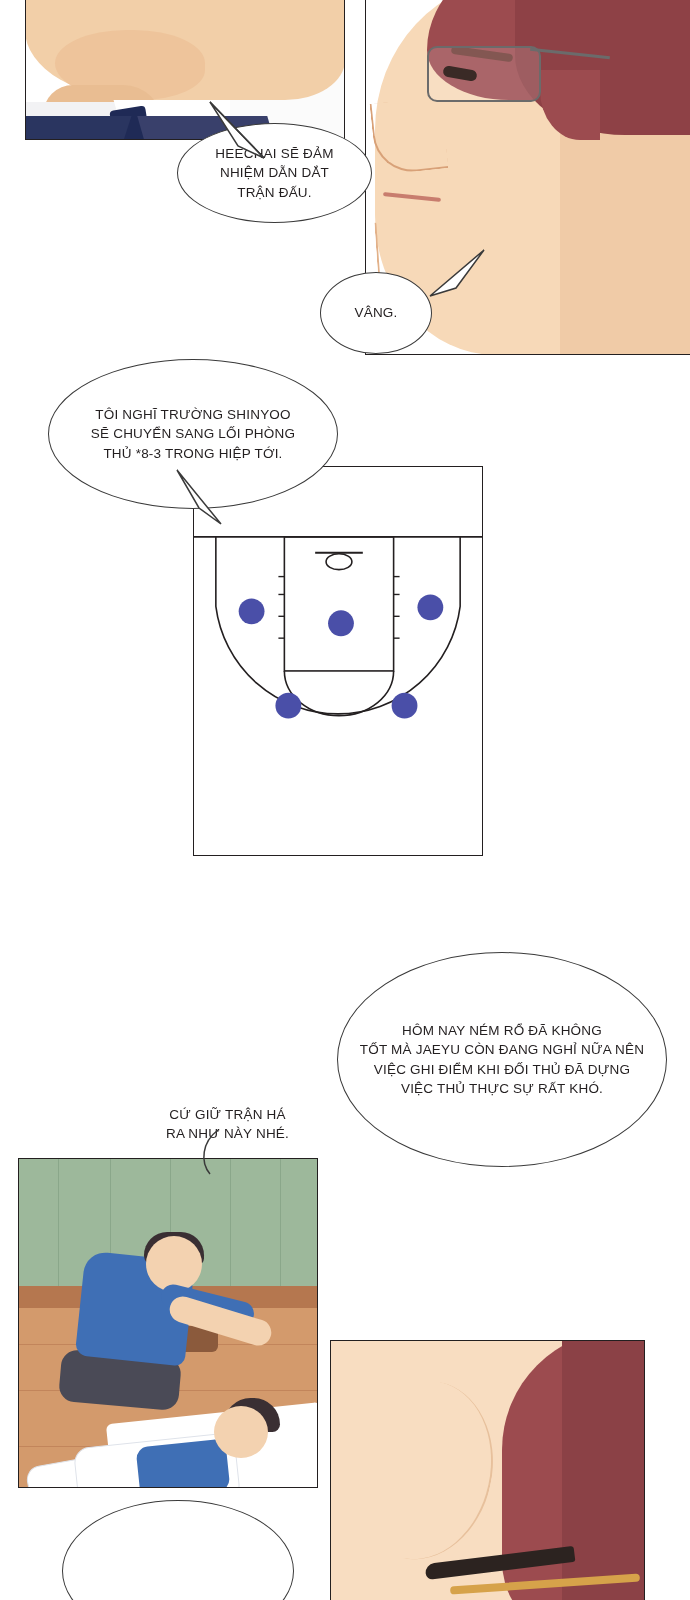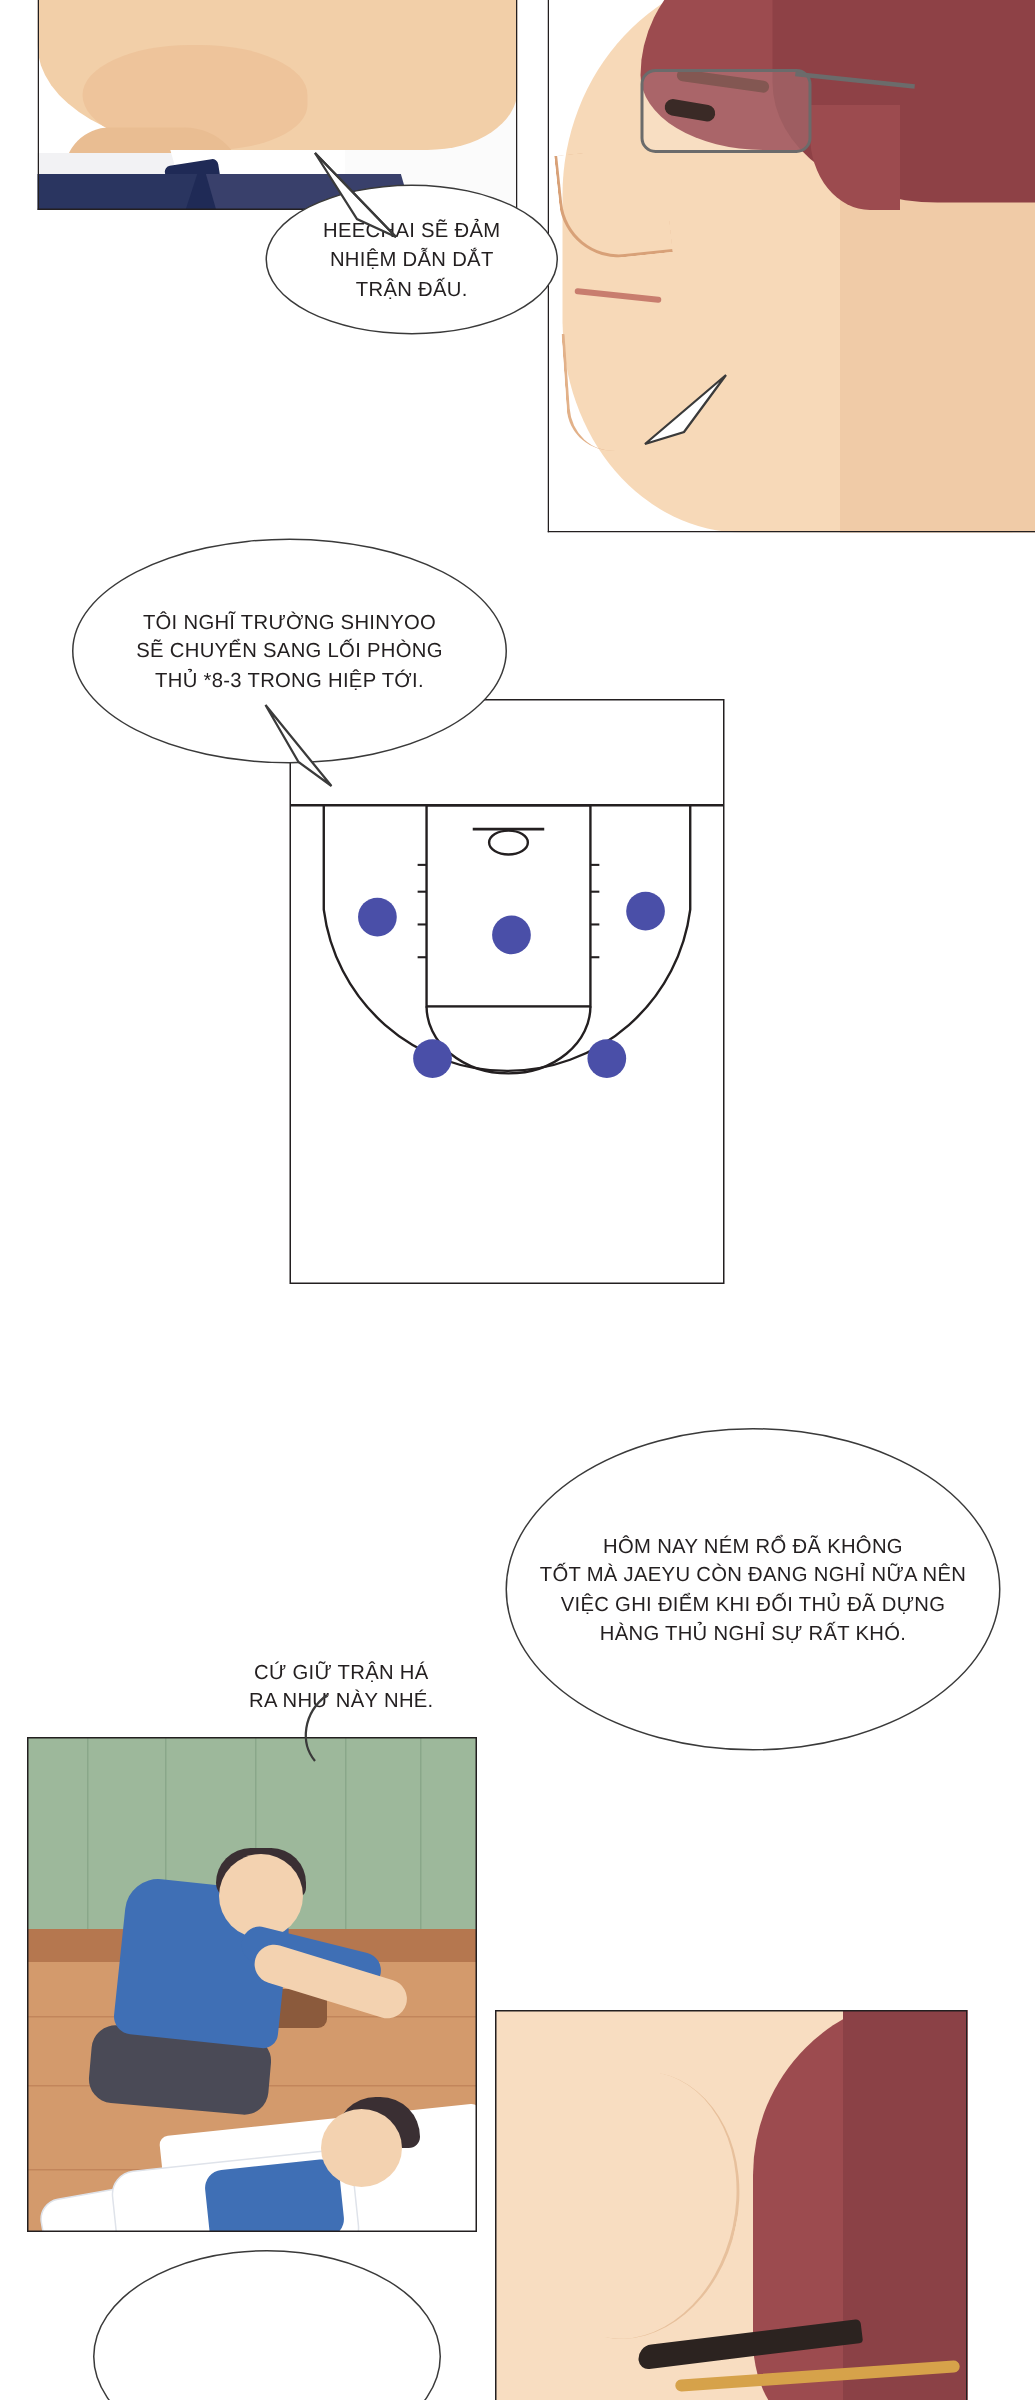--- a/index.html
+++ b/index.html
@@ -361,20 +361,23 @@
     <span class="txt">HEECHAI SẼ ĐẢM
 NHIỆM DẪN DẮT
 TRẬN ĐẤU.</span>
   </div>
 
   <div class="tail" style="left:420px; top:248px;">
     <svg width="70" height="60" viewBox="0 0 70 60">
       <path d="M64 2 L10 48 L36 40 Z" fill="#ffffff" stroke="#3a3a3a" stroke-width="1.5"></path>
     </svg>
   </div>
+  <div class="bubble" id="bubble-vang" style="left:320px; top:272px; width:112px; height:82px; font-size:13.5px;">
+    <span class="txt">VÂNG.</span>
+  </div>
 
   <div class="tail" style="left:175px; top:468px;">
     <svg width="70" height="70" viewBox="0 0 70 70">
       <path d="M2 2 L46 56 L24 40 Z" fill="#ffffff" stroke="#3a3a3a" stroke-width="1.5"></path>
     </svg>
   </div>
   <div class="bubble" id="bubble-shinyoo" style="left:48px; top:359px; width:290px; height:150px; font-size:13.5px;">
     <span class="txt">TÔI NGHĨ TRƯỜNG SHINYOO
 SẼ CHUYỂN SANG LỐI PHÒNG
 THỦ *8-3 TRONG HIỆP TỚI.</span>
@@ -412,21 +415,21 @@
       <circle cx="148" cy="157" r="13" fill="#4a4fa8"></circle>
       <circle cx="95" cy="240" r="13" fill="#4a4fa8"></circle>
       <circle cx="212" cy="240" r="13" fill="#4a4fa8"></circle>
     </svg>
   </div>
 
   <div class="bubble" id="bubble-shooting" style="left:337px; top:952px; width:330px; height:215px; font-size:13.5px;">
     <span class="txt">HÔM NAY NÉM RỔ ĐÃ KHÔNG
 TỐT MÀ JAEYU CÒN ĐANG NGHỈ NỮA NÊN
 VIỆC GHI ĐIỂM KHI ĐỐI THỦ ĐÃ DỰNG
-HÀNG THỦ NGHỈ SỰ RẤT KHÓ.</span>
+VIỆC THỦ THỰC SỰ RẤT KHÓ.</span>
   </div>
 
   <div class="free-text" id="text-mouth" style="left:120px; top:1085px; width:215px; font-size:13.5px;">
     <span>CỨ GIỮ TRẬN HÁ
 RA NHƯ NÀY NHÉ.</span>
   </div>
   <div class="tail" style="left:196px; top:1128px;">
     <svg width="40" height="50" viewBox="0 0 40 50">
       <path d="M22 2 C6 14 4 34 14 46" fill="none" stroke="#3a3a3a" stroke-width="1.5"></path>
     </svg>

